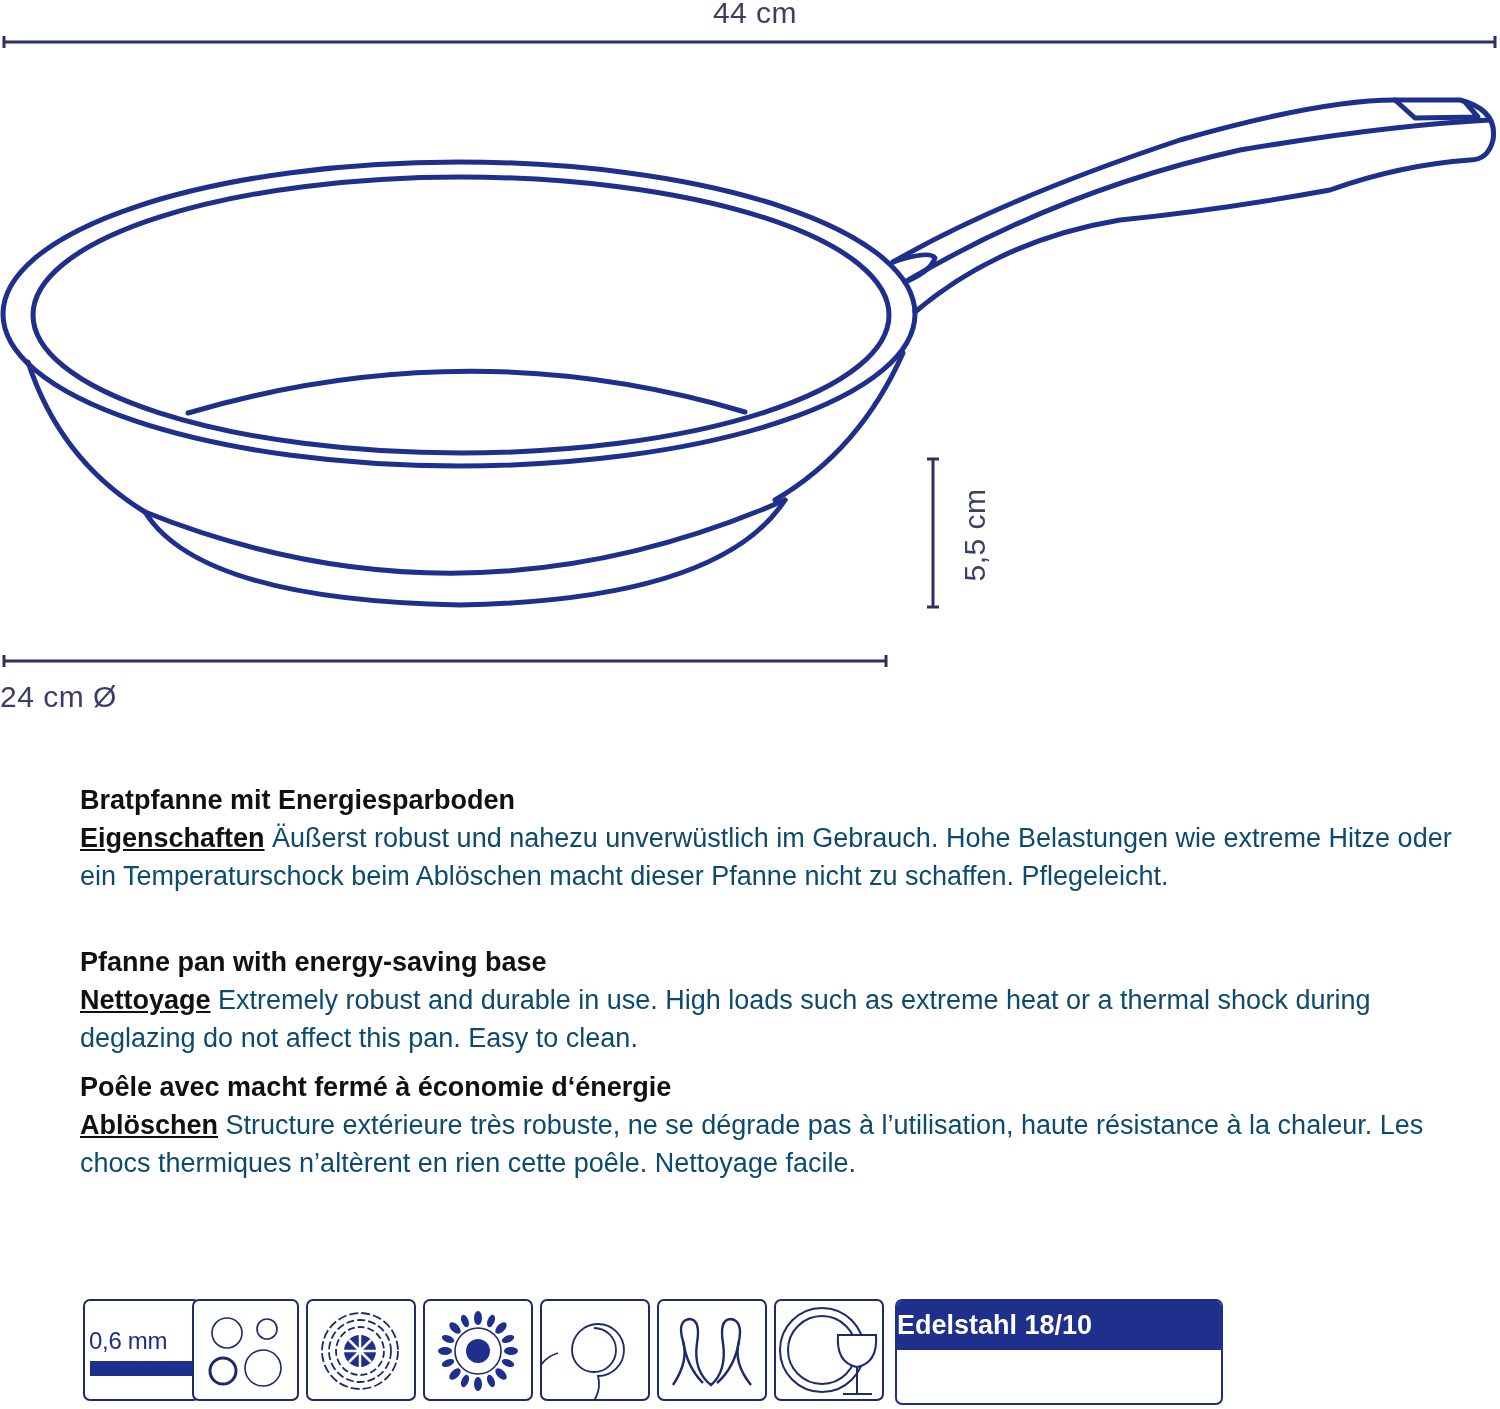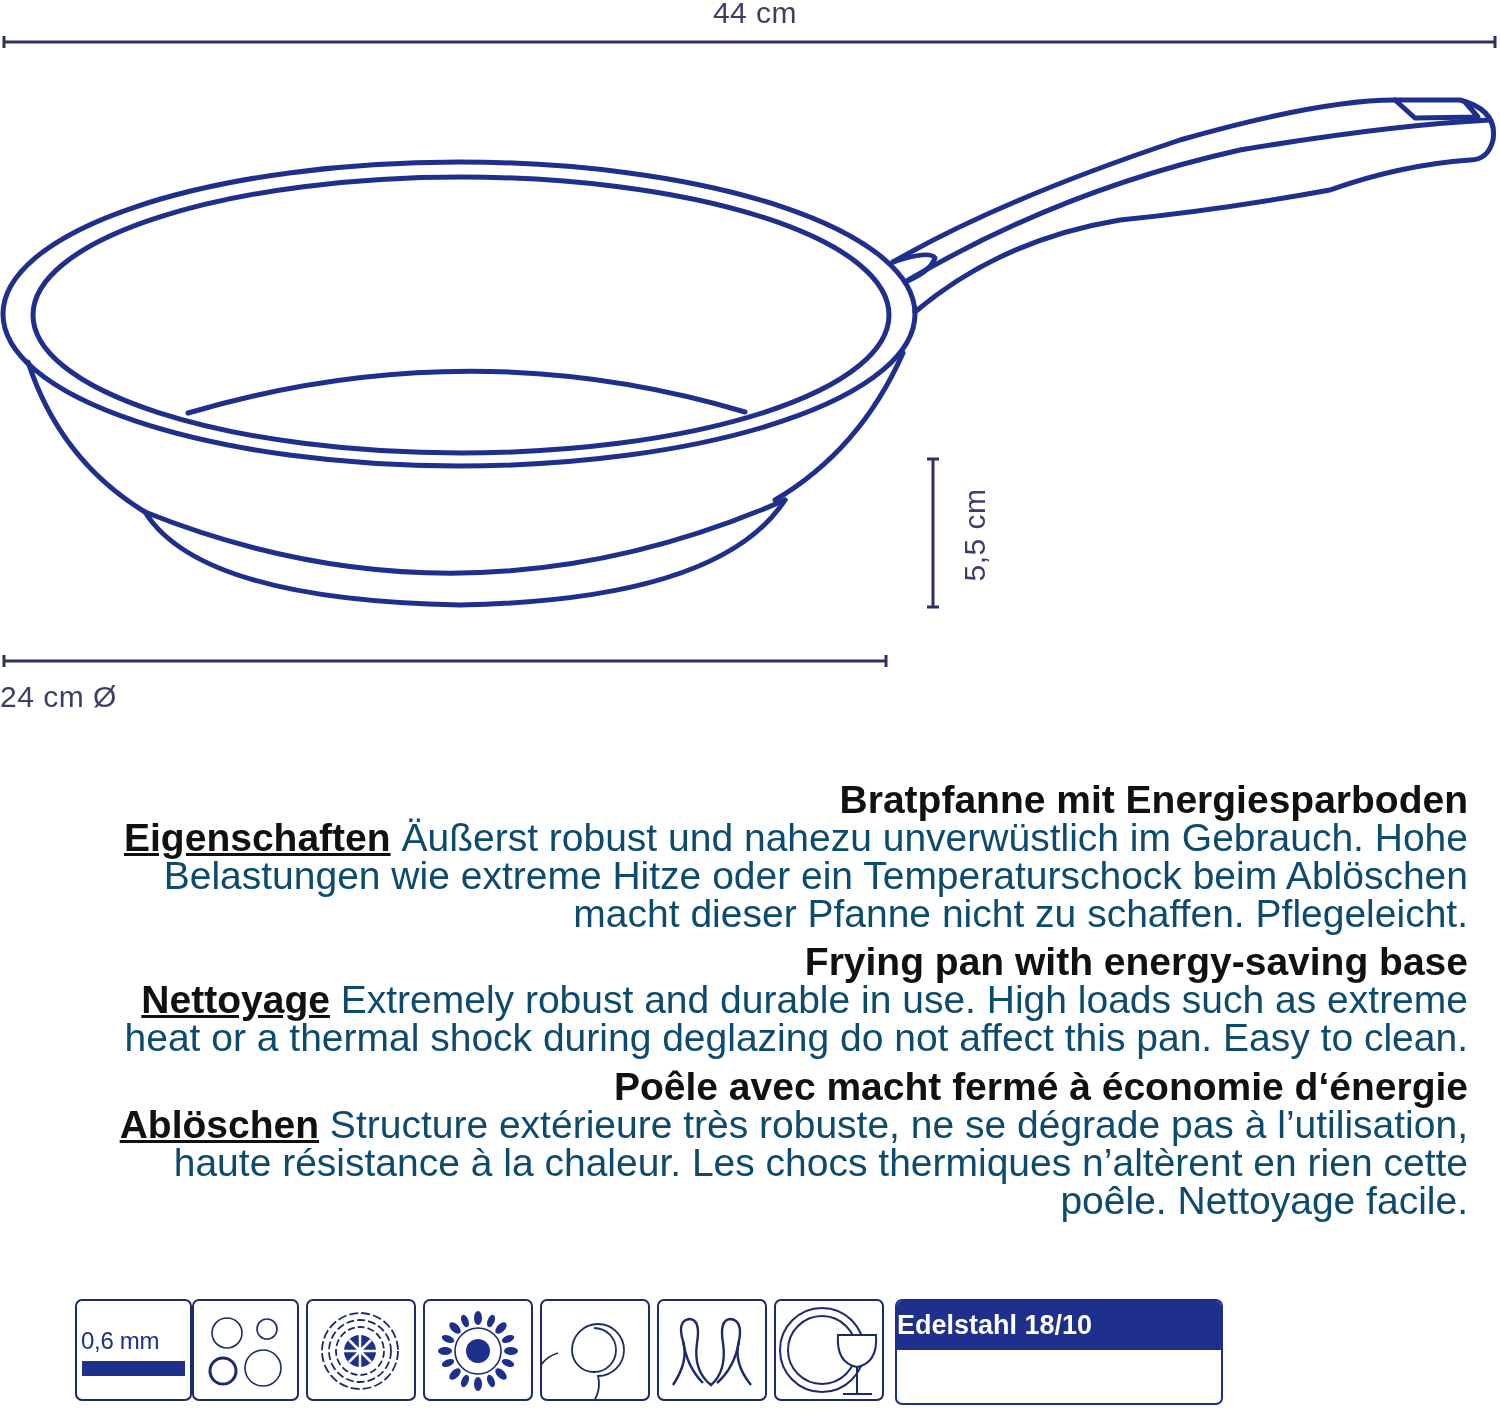--- a/index.html
+++ b/index.html
@@ -7,21 +7,21 @@
          font-family: "Liberation Sans", "DejaVu Sans", sans-serif; color: #111; }
   .abs { position: absolute; }
   .dim-label { color: #3a3f66; font-weight: 300; font-size: 30px; letter-spacing: 0.5px; }
   #dim-width-label { left: 0; width: 1510px; top: -4px; text-align: center; }
   #dim-diameter-label { left: 0; width: 904px; top: 680px; text-align: left; }
   #dim-height-label { left: 955px; top: 480px; width: 40px; height: 110px; }
   #dim-height-label span { position: absolute; left: 50%; top: 50%;
      transform: translate(-50%, -50%) rotate(-90deg); white-space: nowrap; display: block; }
   svg.drawing { position: absolute; left: 0; top: 0; }
 
-  .text-block { position: absolute; left: 68px; width: 1400px; font-size: 39px; line-height: 38px; color: #111; text-align: right; }
+  .text-block { position: absolute; left: 80px; width: 1400px; font-size: 27px; line-height: 38px; color: #111; }
   .text-block .title { font-weight: 700; display: block; }
   .text-block .lbl { font-weight: 700; text-decoration: underline; }
   .text-block .body { font-weight: 300; color: #0c4a6e; }
   #block-de { top: 781px; }
   #block-en { top: 943px; }
   #block-fr { top: 1068px; }
 
   .icons { position: absolute; top: 1299px; left: 75px; height: 106px; }
   .icon-box { position: absolute; top: 0; height: 102px; border: 2.5px solid #1b2a6b; border-radius: 7px; background: #fff; box-sizing: border-box; }
   .icon-box svg { position: absolute; left: 0; top: 0; }
@@ -83,31 +83,31 @@
 <div id="dim-height-label" class="abs dim-label">
   <span>5,5 cm</span>
 </div>
 <div id="dim-diameter-label" class="abs dim-label">24 cm Ø</div>
 
 <div id="block-de" class="text-block">
   <span class="title">Bratpfanne mit Energiesparboden</span>
   <span class="lbl">Eigenschaften</span><span class="body"> Äußerst robust und nahezu unverwüstlich im Gebrauch. Hohe Belastungen wie extreme Hitze oder ein Temperaturschock beim Ablöschen macht dieser Pfanne nicht zu schaffen. Pflegeleicht.</span>
 </div>
 <div id="block-en" class="text-block">
-  <span class="title">Frying pan with energy-saving base</span>
+  <span class="title">Pfanne pan with energy-saving base</span>
   <span class="lbl">Nettoyage</span><span class="body"> Extremely robust and durable in use. High loads such as extreme heat or a thermal shock during deglazing do not affect this pan. Easy to clean.</span>
 </div>
 <div id="block-fr" class="text-block">
   <span class="title">Poêle avec macht fermé à économie d‘énergie</span>
   <span class="lbl">Ablöschen</span><span class="body"> Structure extérieure très robuste, ne se dégrade pas à l’utilisation, haute résistance à la chaleur. Les chocs thermiques n’altèrent en rien cette poêle. Nettoyage facile.</span>
 </div>
 
 <div class="icons">
 
-  <div class="icon-box" style="left:0;width:117px;">
+  <div class="icon-box" style="left:8px;width:117px;">
     <span class="thick-label">0,6 mm</span>
     <div class="thick-bar"></div>
   </div>
 
   <div class="icon-box" style="left:117px;width:107px;">
     <svg width="102" height="98" viewBox="0 0 102 98" fill="none" stroke="#1b2a6b">
       <circle cx="33" cy="32" r="15" stroke-width="1.6"></circle>
       <circle cx="73" cy="28" r="10" stroke-width="1.6"></circle>
       <circle cx="29" cy="70" r="13" stroke-width="3"></circle>
       <circle cx="69" cy="67" r="18" stroke-width="1.6"></circle>

